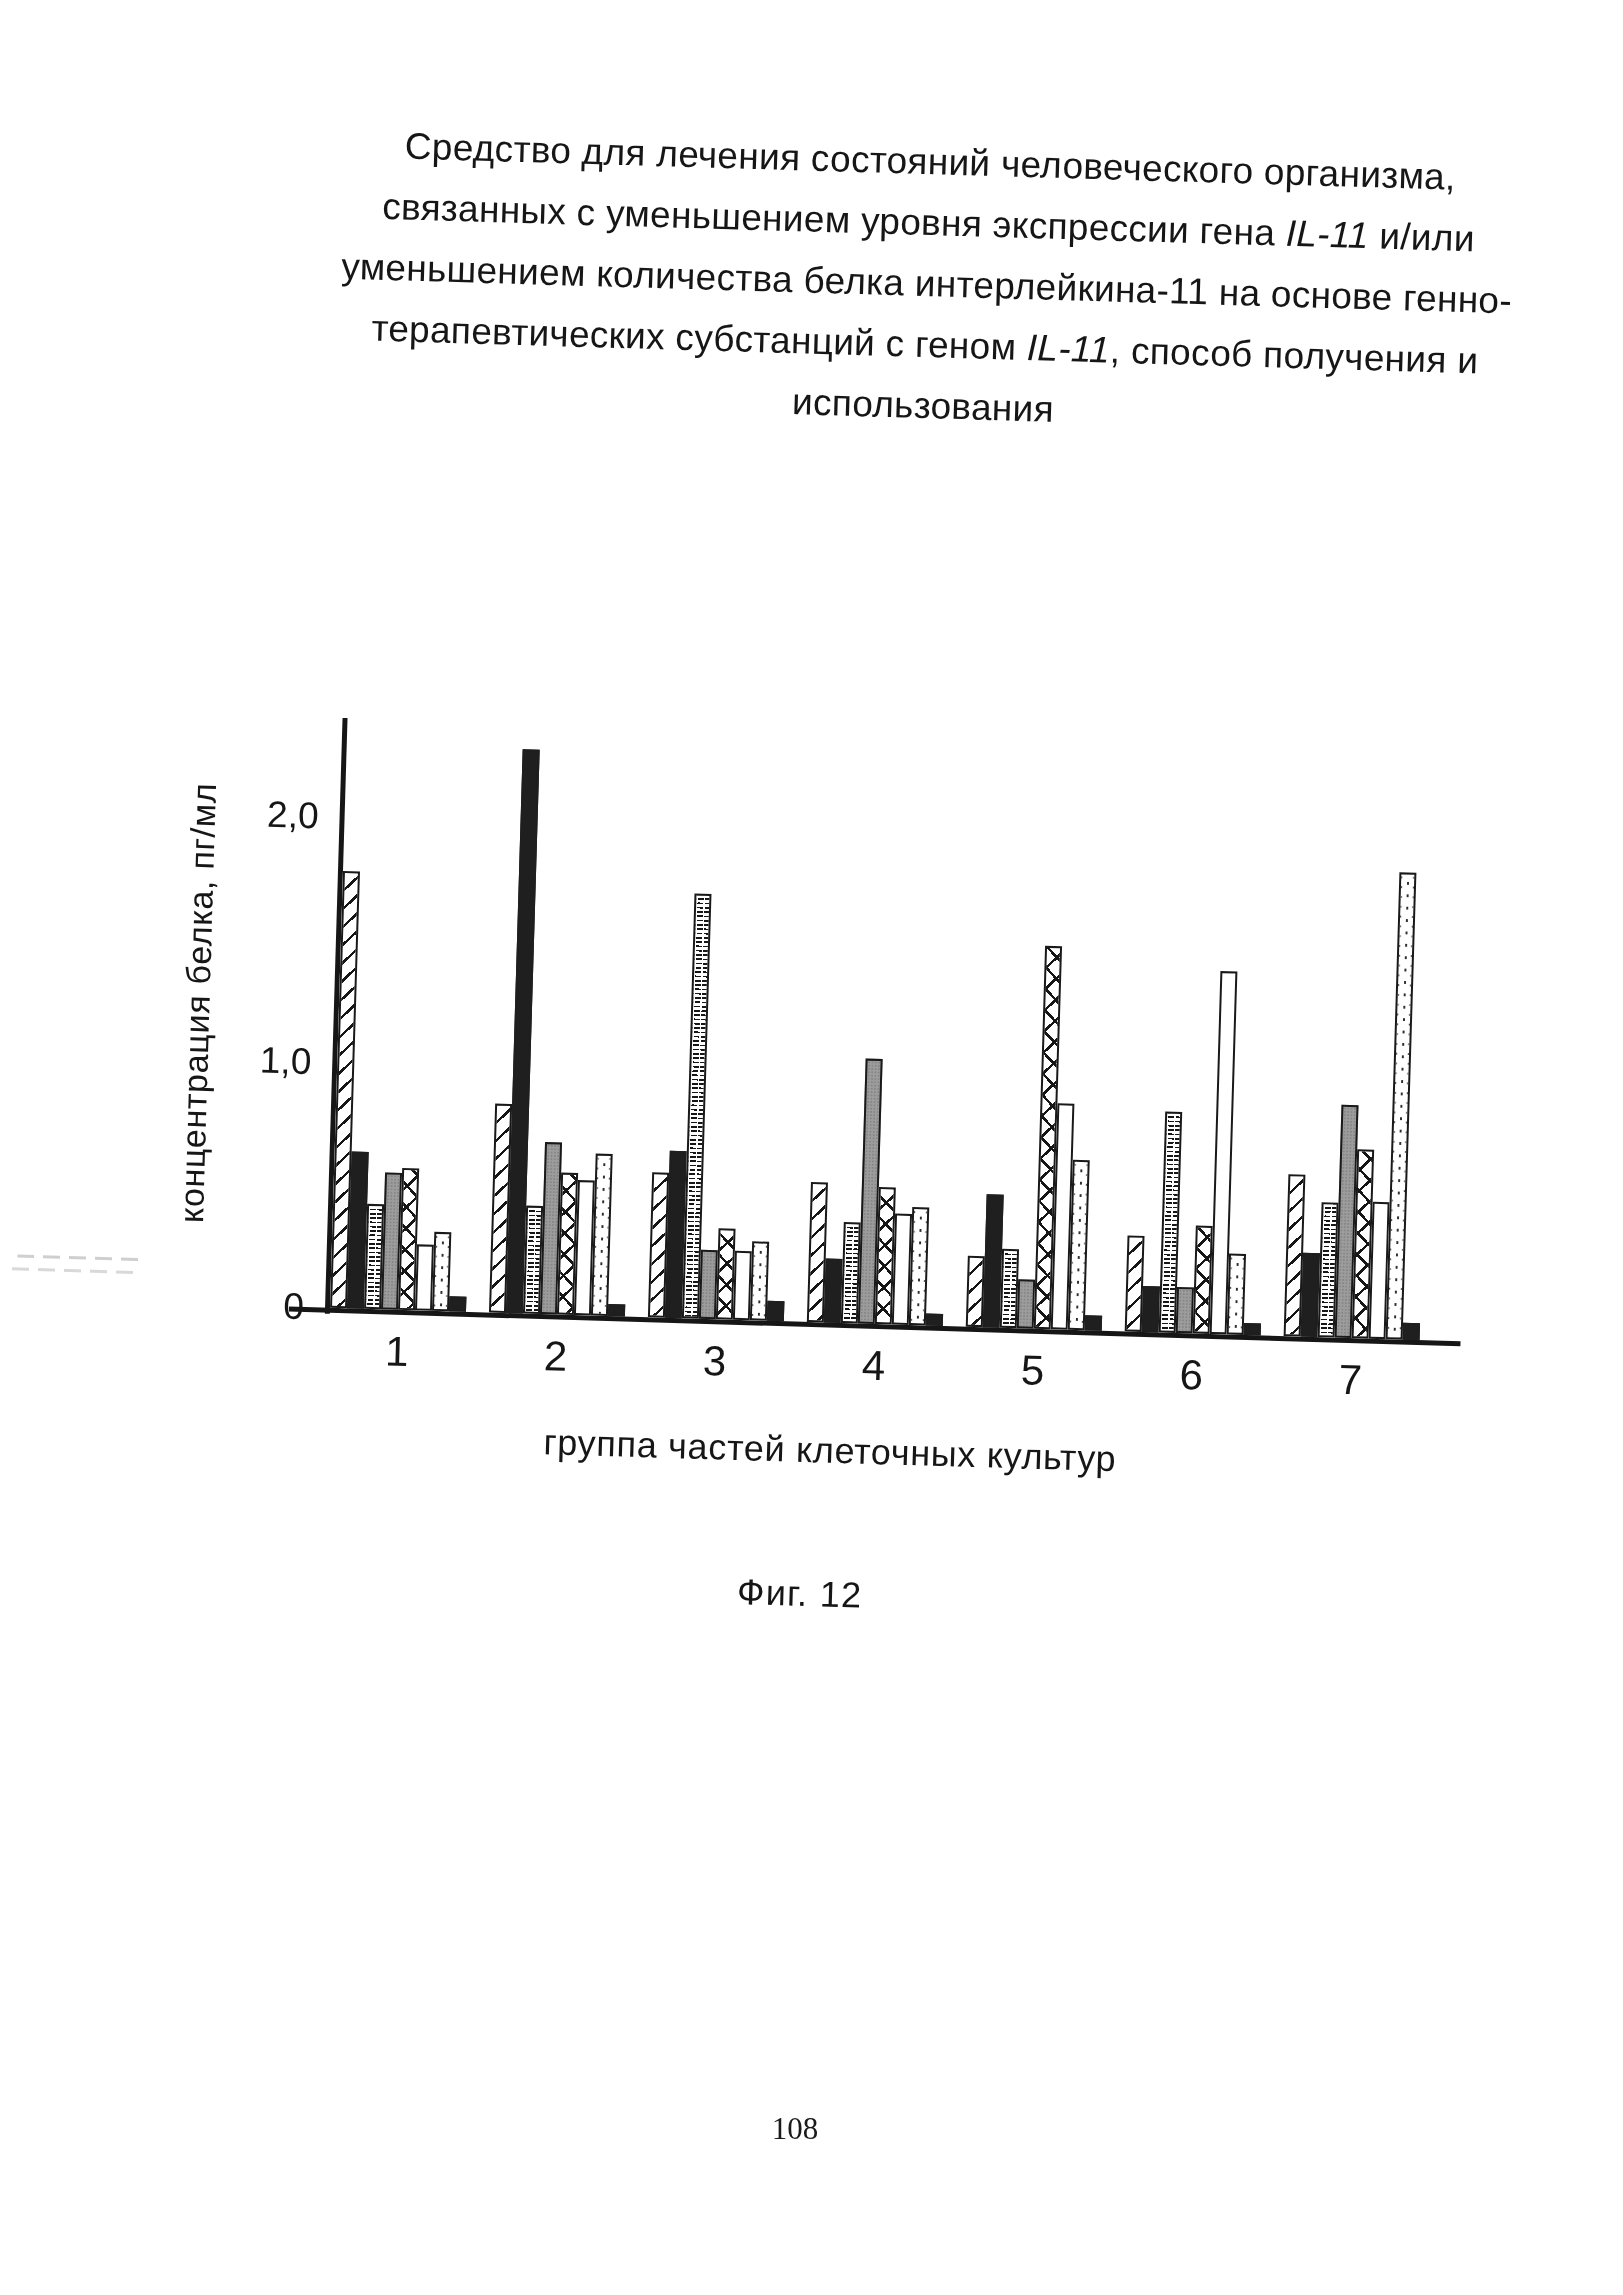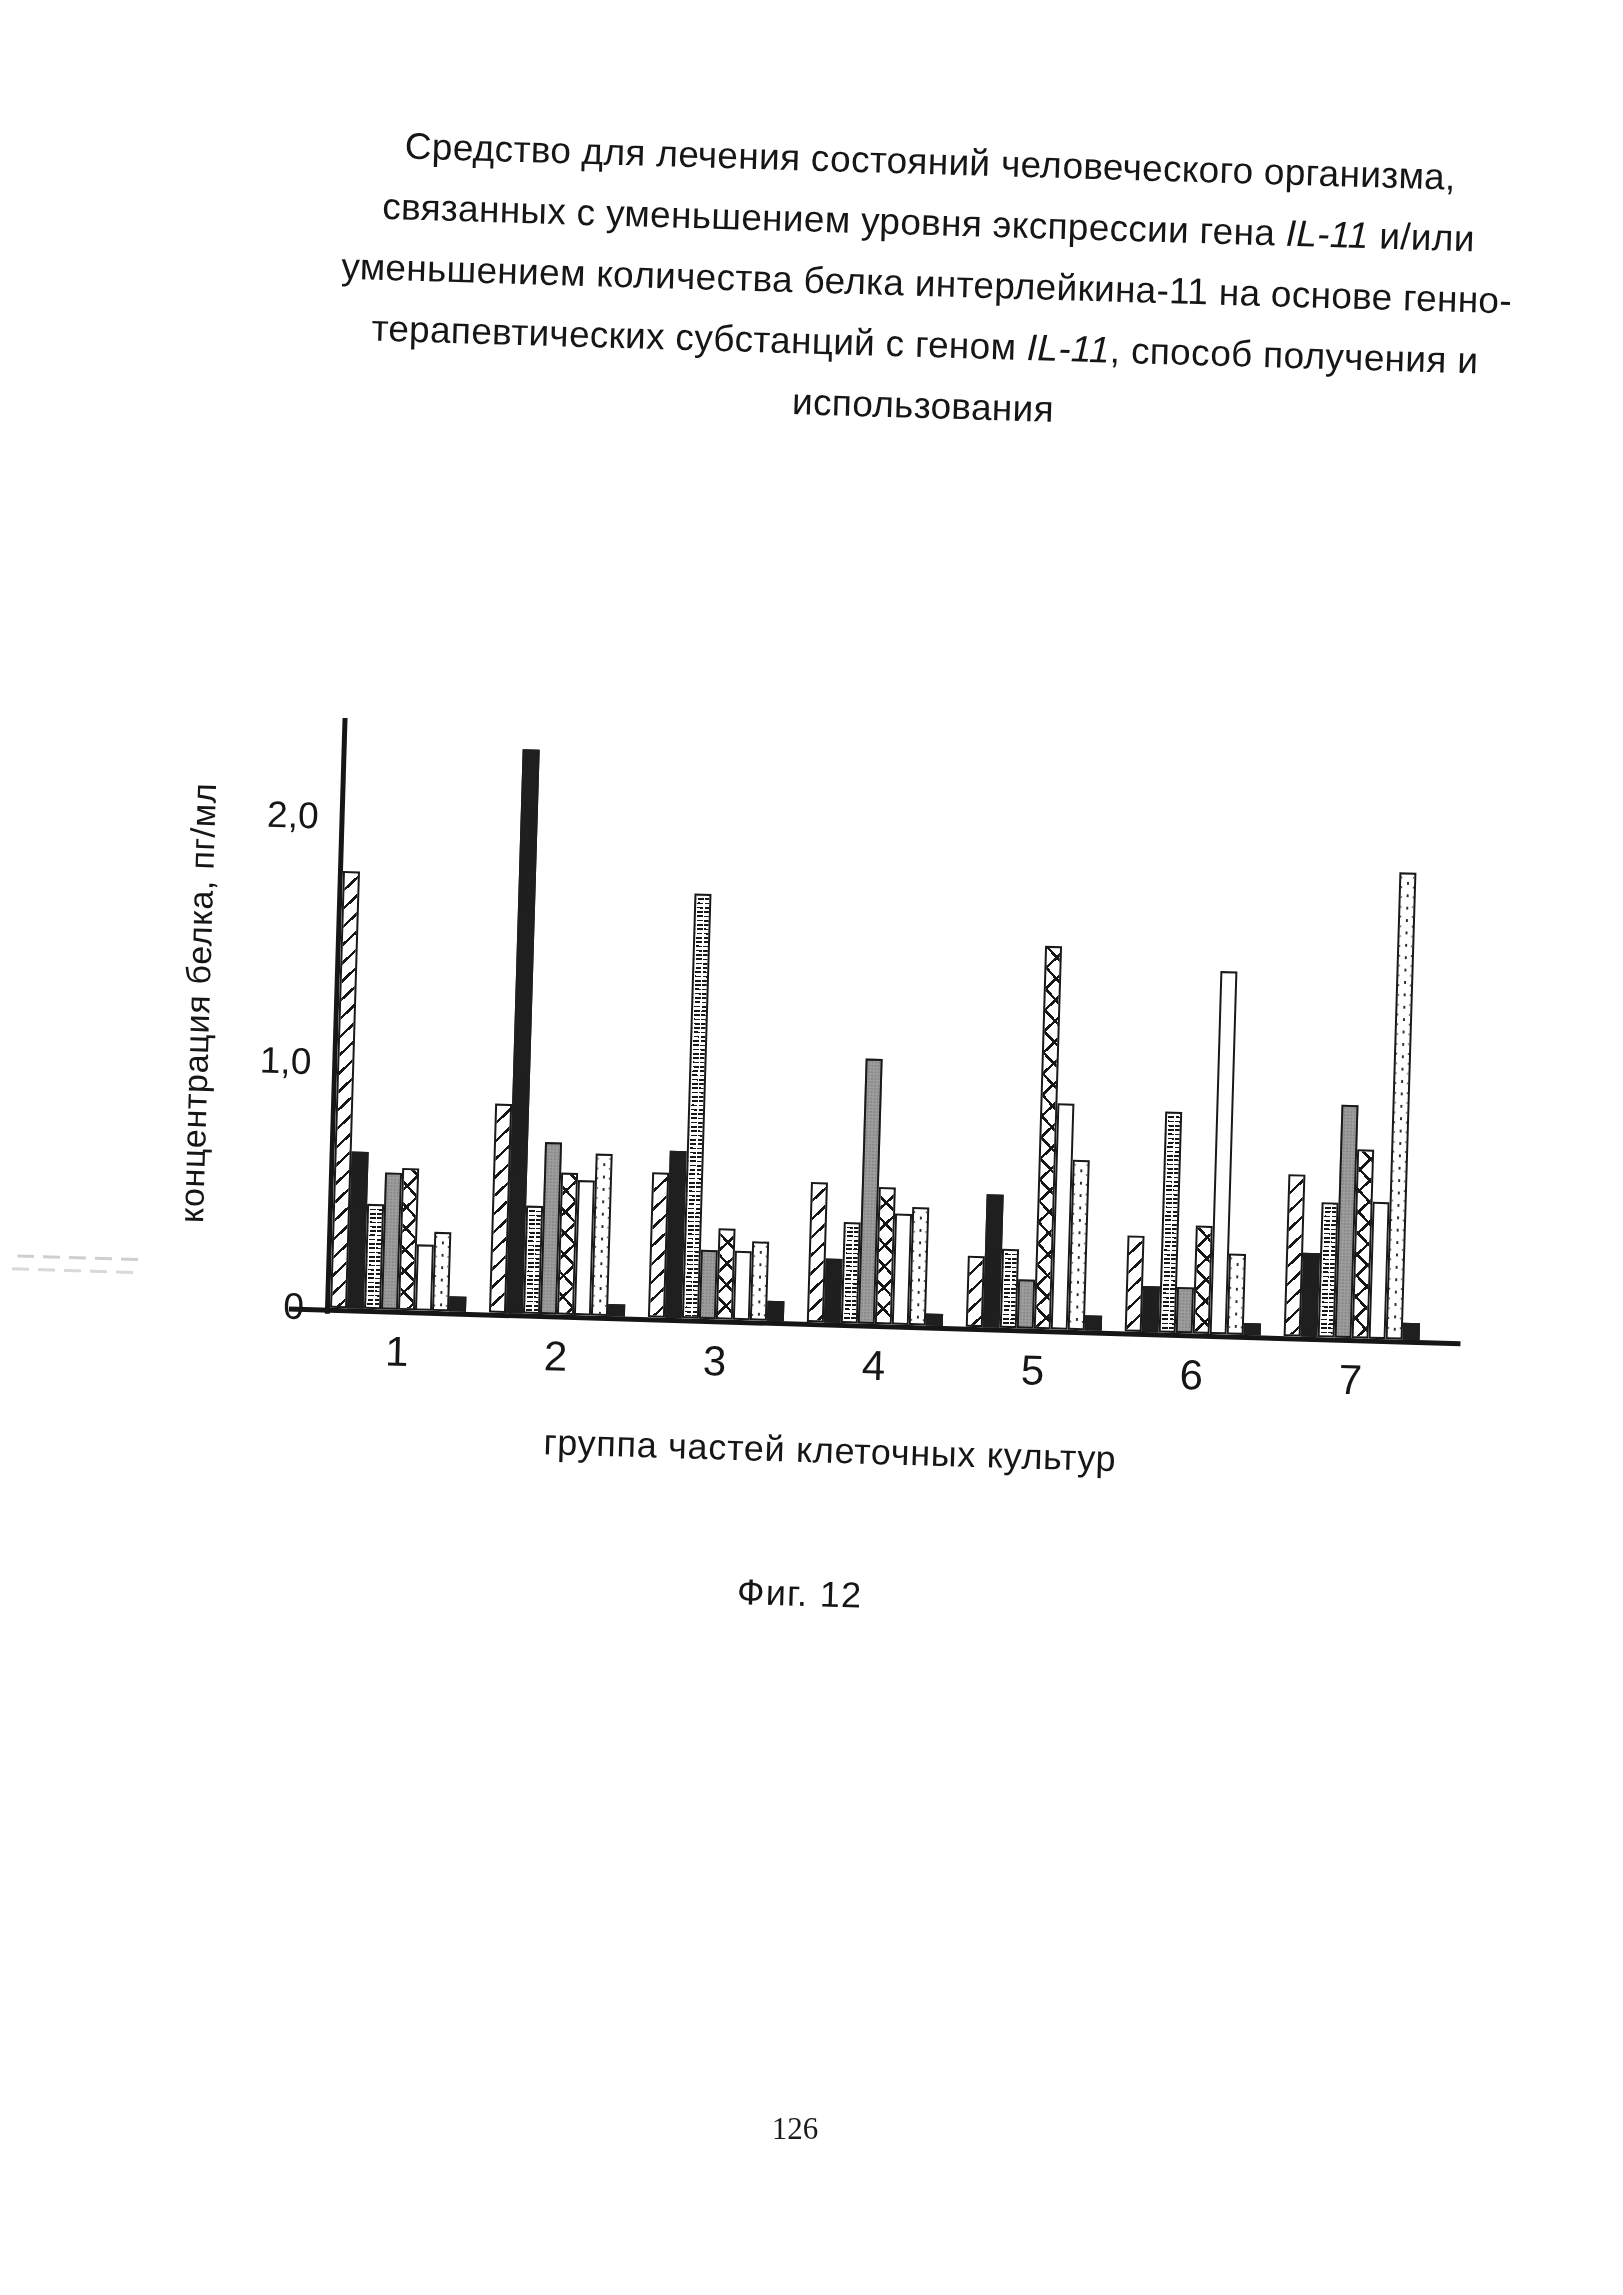--- a/index.html
+++ b/index.html
@@ -195,14 +195,14 @@
         <div class="xtick" style="left: 1359px; top: 1341px;">7</div>
       </div>
     <div class="xlabel">группа частей клеточных культур</div>
     <div class="artifact a1"></div>
     <div class="artifact a2"></div>
   </div>
 
   <div class="caption">Фиг. 12</div>
 </div>
 
-<div class="page-number">126</div>
+<div class="page-number">108</div>
 
 
 </body></html>

